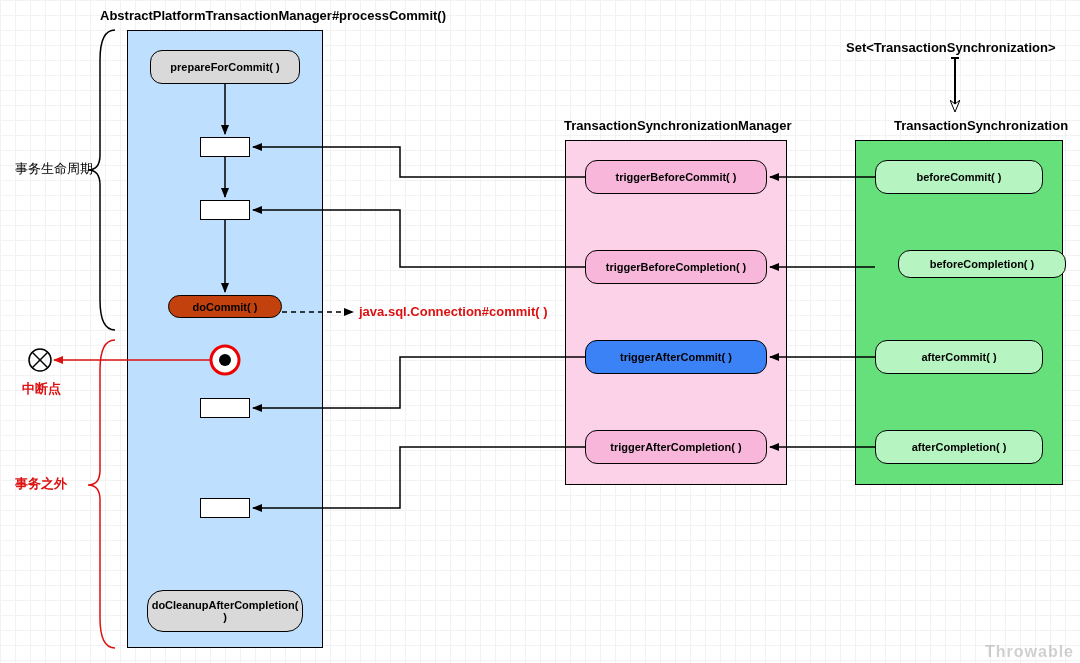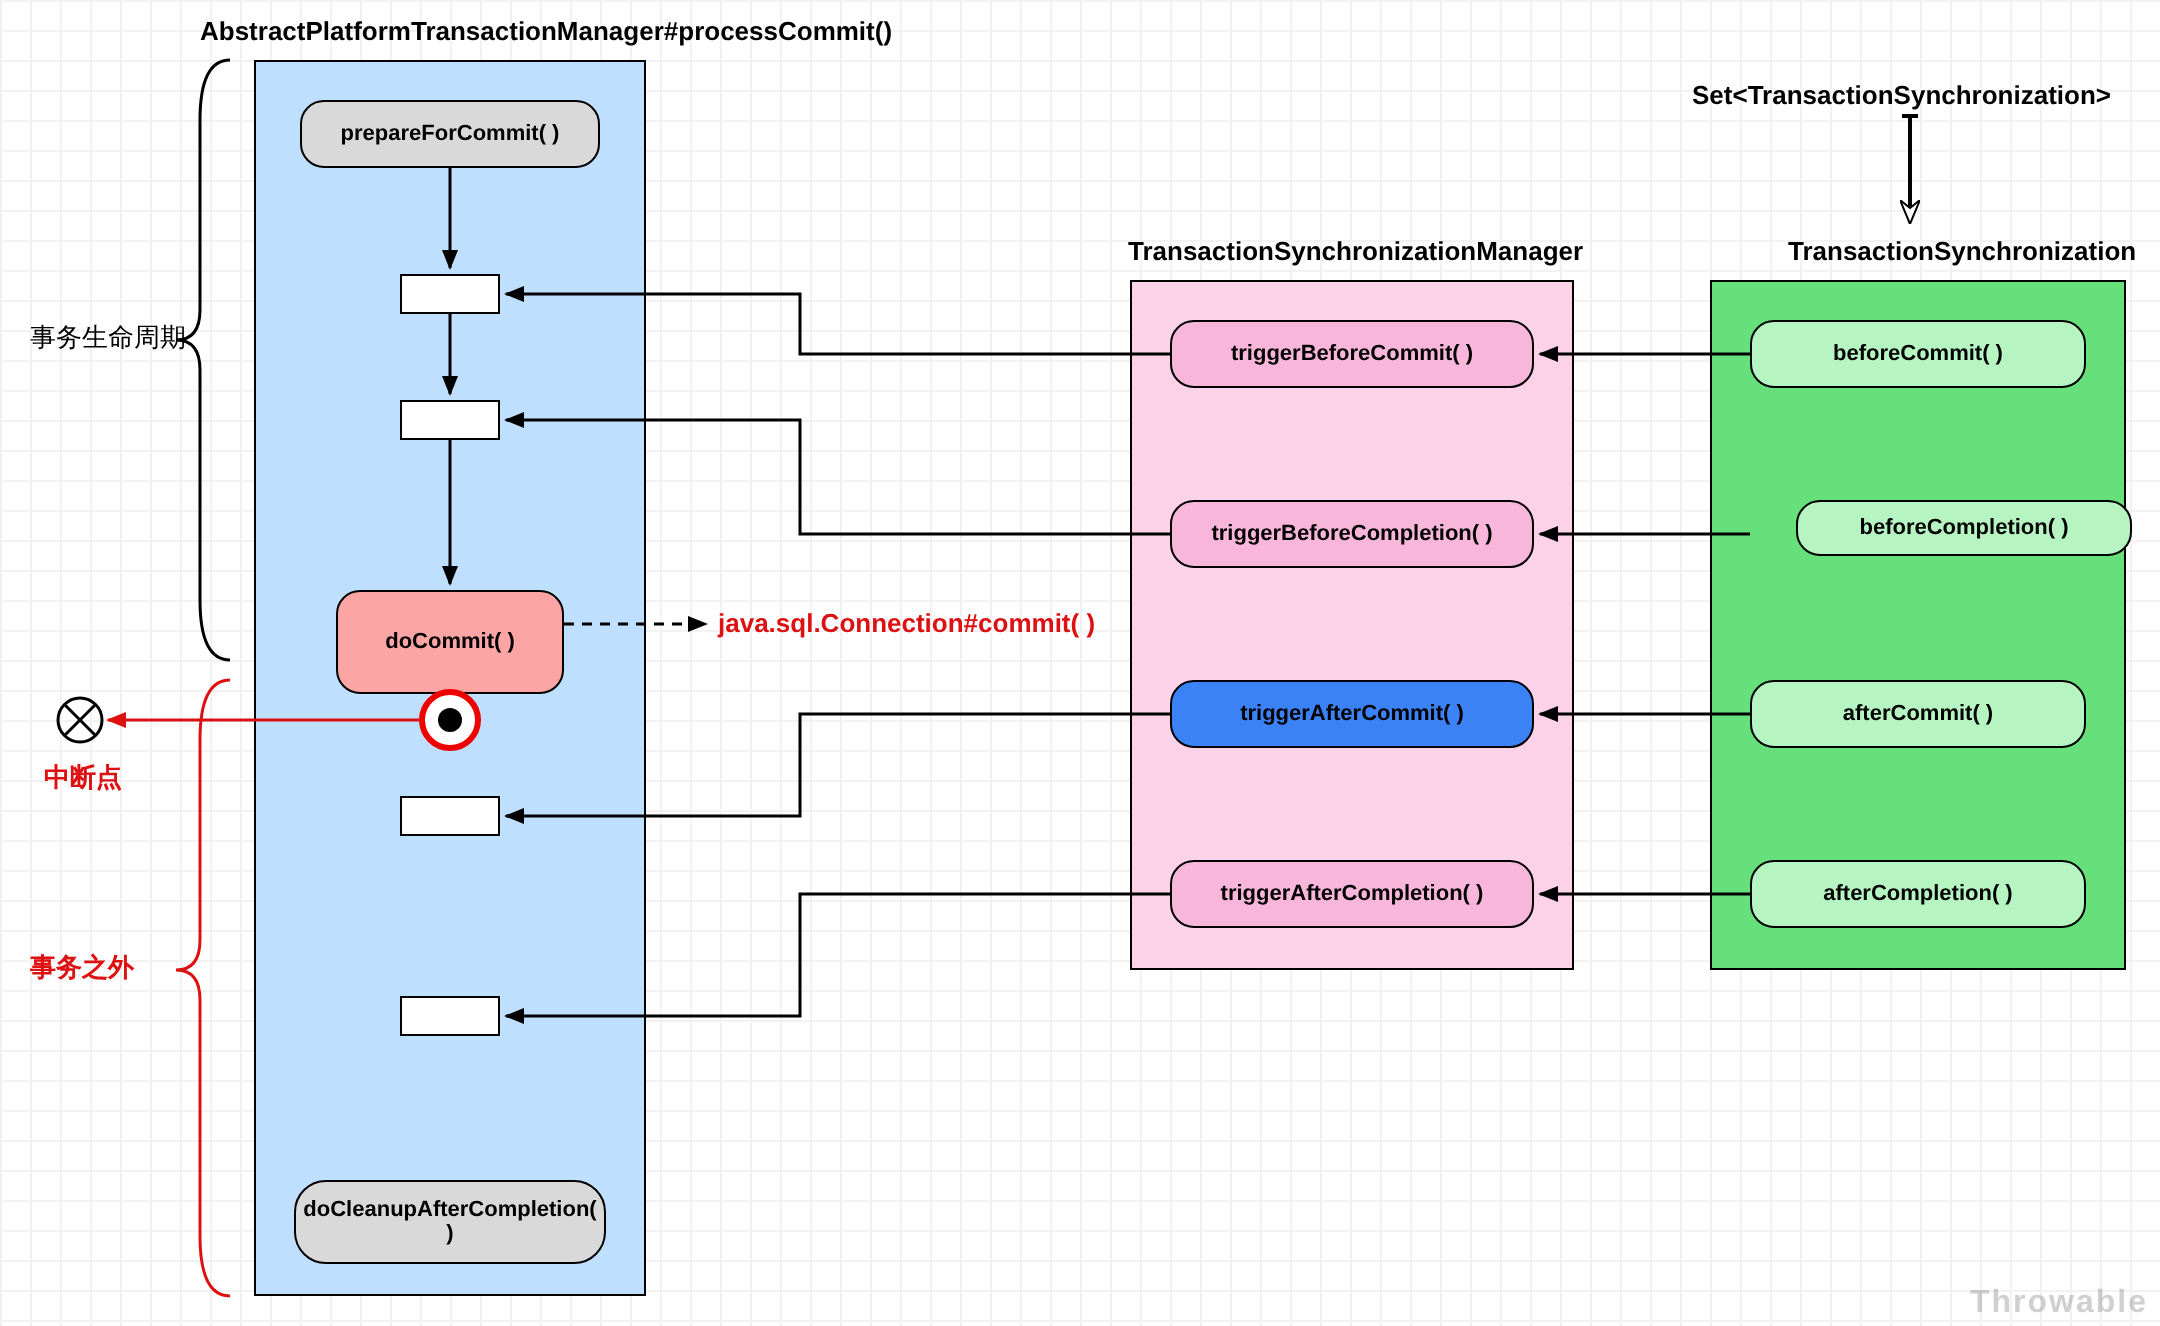--- a/index.html
+++ b/index.html
@@ -79,21 +79,21 @@
 <div class="box" style="left:127px; top:30px; width:196px; height:618px; background:#bfdfff; z-index:1;"></div>
 
 <div class="box rounded" style="left:150px; top:50px; width:150px; height:34px; background:#d9d9d9; z-index:20;">
     <span>prepareForCommit( )</span>
   </div>
 
 <div class="small-box" style="left:200px; top:137px; z-index:20;"></div>
 
 <div class="small-box" style="left:200px; top:200px; z-index:20;"></div>
 
-<div class="box rounded" style="left:168px; top:295px; width:114px; height:52px; background:#fca5a5; z-index:20;">
+<div class="box rounded" style="left:168px; top:295px; width:114px; height:23px; background:#c2410c; z-index:20;">
     <span>doCommit( )</span>
   </div>
 
 <svg class="overlay" style="z-index:20;">
   <circle cx="225" cy="360" r="14" fill="#fff" stroke="#e00" stroke-width="3"></circle>
   <circle cx="225" cy="360" r="6" fill="#000"></circle>
 </svg>
 
 <div class="small-box" style="left:200px; top:398px; z-index:20;"></div>
 

